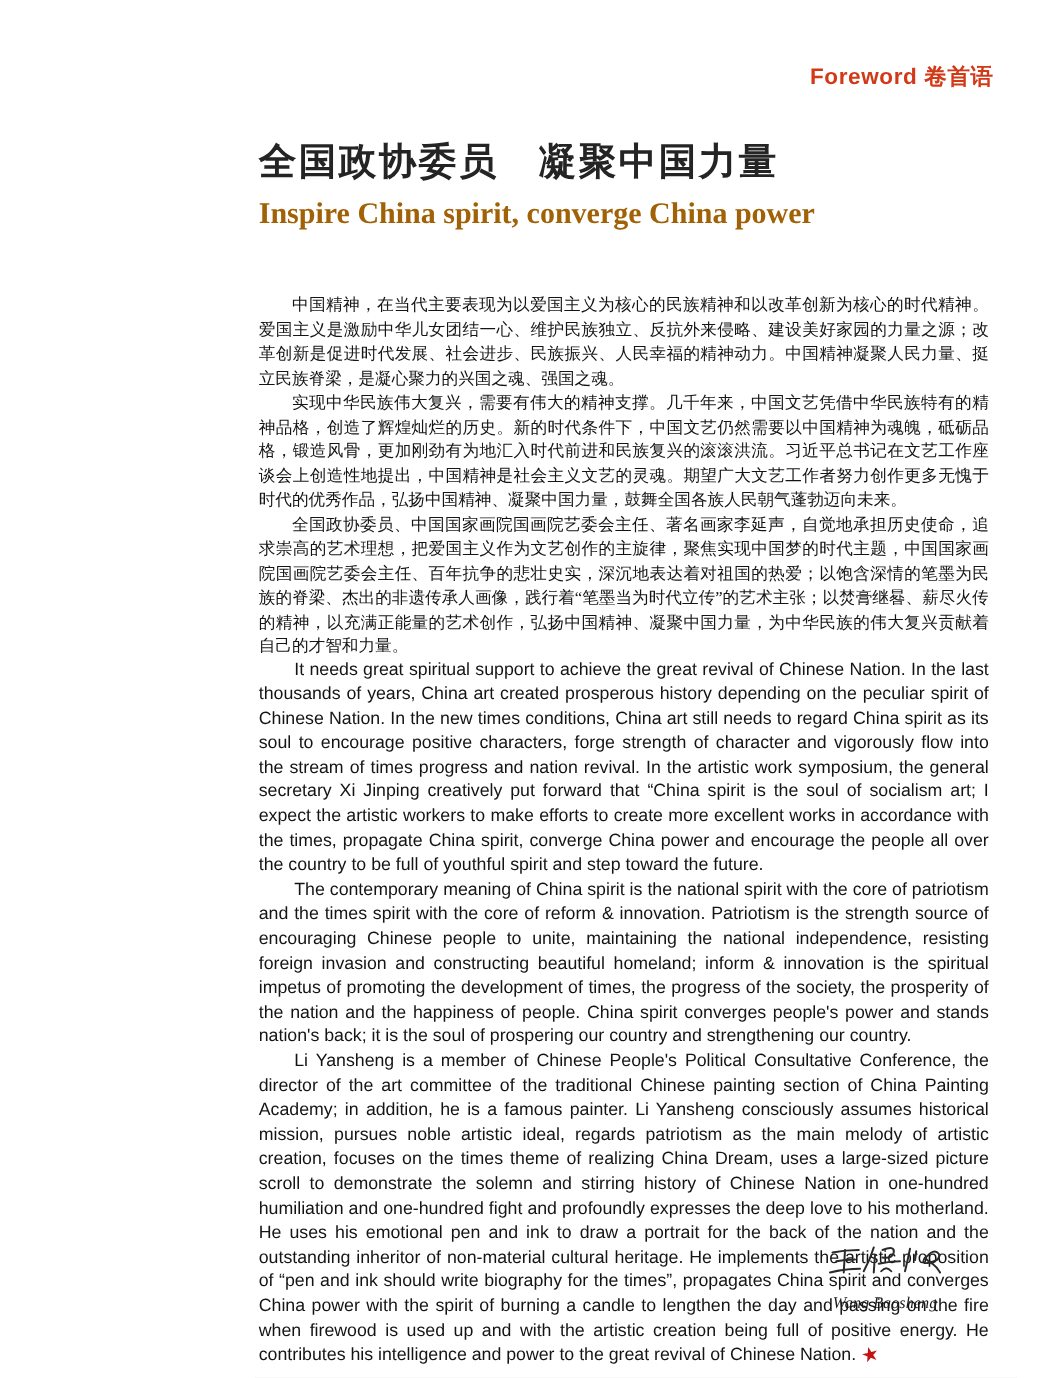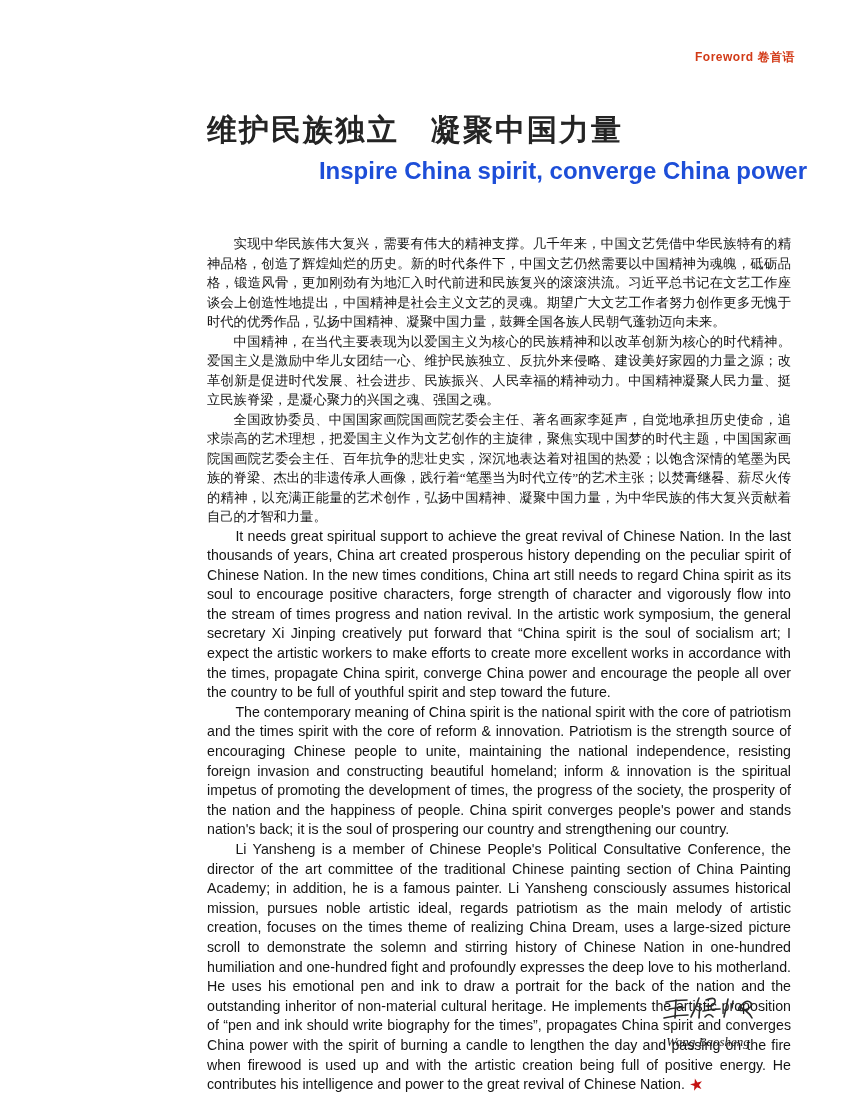--- a/index.html
+++ b/index.html
@@ -16,44 +16,43 @@
     background:var(--background);
     margin:0 auto;
     overflow:hidden;
     color:var(--text);
   }
   .foreword-label{
     position:absolute;
     top:49px;right:51px;
     font-family:"Liberation Sans","DejaVu Sans",sans-serif;
     font-weight:bold;
-    font-size:12px;
+    font-size:18px;
     letter-spacing:0.5px;
     color:var(--accent-red);
   }
   .title-block{
     position:absolute;
     left:207px;top:110px;width:600px;
   }
   .cn-title{
     font-size:30px;
     font-weight:bold;
     letter-spacing:2px;
     line-height:40px;
     color:#242424;
     font-family:"Liberation Serif","DejaVu Serif",serif;
   }
   .en-title{
     font-size:24px;
     font-weight:bold;
     line-height:30px;
     margin-top:6px;
-    color:#1d4ed8;
-    font-family:Liberation Sans, sans-serif;
-    text-align:right;
+    color:#a16207;
+    font-family:Liberation Serif, serif;
   }
   .body-block{
     position:absolute;
     left:207px;top:234px;width:584px;
   }
   .body-block p{
     margin:0;
     text-align:justify;
     text-indent:2em;
   }
@@ -95,27 +94,27 @@
   }
 </style>
 </head>
 <body>
 
 <div class="page">
 
   <div class="foreword-label">Foreword 卷首语</div>
 
   <div class="title-block">
-    <div class="cn-title">维护民族独立　凝聚中国力量</div>
+    <div class="cn-title">全国政协委员　凝聚中国力量</div>
     <div class="en-title">Inspire China spirit, converge China power</div>
   </div>
 
   <div class="body-block">
+    <p class="cn">中国精神，在当代主要表现为以爱国主义为核心的民族精神和以改革创新为核心的时代精神。爱国主义是激励中华儿女团结一心、维护民族独立、反抗外来侵略、建设美好家园的力量之源；改革创新是促进时代发展、社会进步、民族振兴、人民幸福的精神动力。中国精神凝聚人民力量、挺立民族脊梁，是凝心聚力的兴国之魂、强国之魂。</p>
     <p class="cn">实现中华民族伟大复兴，需要有伟大的精神支撑。几千年来，中国文艺凭借中华民族特有的精神品格，创造了辉煌灿烂的历史。新的时代条件下，中国文艺仍然需要以中国精神为魂魄，砥砺品格，锻造风骨，更加刚劲有为地汇入时代前进和民族复兴的滚滚洪流。习近平总书记在文艺工作座谈会上创造性地提出，中国精神是社会主义文艺的灵魂。期望广大文艺工作者努力创作更多无愧于时代的优秀作品，弘扬中国精神、凝聚中国力量，鼓舞全国各族人民朝气蓬勃迈向未来。</p>
-    <p class="cn">中国精神，在当代主要表现为以爱国主义为核心的民族精神和以改革创新为核心的时代精神。爱国主义是激励中华儿女团结一心、维护民族独立、反抗外来侵略、建设美好家园的力量之源；改革创新是促进时代发展、社会进步、民族振兴、人民幸福的精神动力。中国精神凝聚人民力量、挺立民族脊梁，是凝心聚力的兴国之魂、强国之魂。</p>
     <p class="cn">全国政协委员、中国国家画院国画院艺委会主任、著名画家李延声，自觉地承担历史使命，追求崇高的艺术理想，把爱国主义作为文艺创作的主旋律，聚焦实现中国梦的时代主题，中国国家画院国画院艺委会主任、百年抗争的悲壮史实，深沉地表达着对祖国的热爱；以饱含深情的笔墨为民族的脊梁、杰出的非遗传承人画像，践行着“笔墨当为时代立传”的艺术主张；以焚膏继晷、薪尽火传的精神，以充满正能量的艺术创作，弘扬中国精神、凝聚中国力量，为中华民族的伟大复兴贡献着自己的才智和力量。</p>
 
     <p class="en">It needs great spiritual support to achieve the great revival of Chinese Nation. In the last thousands of years, China art created prosperous history depending on the peculiar spirit of Chinese Nation. In the new times conditions, China art still needs to regard China spirit as its soul to encourage positive characters, forge strength of character and vigorously flow into the stream of times progress and nation revival. In the artistic work symposium, the general secretary Xi Jinping creatively put forward that “China spirit is the soul of socialism art; I expect the artistic workers to make efforts to create more excellent works in accordance with the times, propagate China spirit, converge China power and encourage the people all over the country to be full of youthful spirit and step toward the future.</p>
     <p class="en">The contemporary meaning of China spirit is the national spirit with the core of patriotism and the times spirit with the core of reform &amp; innovation. Patriotism is the strength source of encouraging Chinese people to unite, maintaining the national independence, resisting foreign invasion and constructing beautiful homeland; inform &amp; innovation is the spiritual impetus of promoting the development of times, the progress of the society, the prosperity of the nation and the happiness of people. China spirit converges people's power and stands nation's back; it is the soul of prospering our country and strengthening our country.</p>
     <p class="en"><span>Li Yansheng is a member of Chinese People's Political Consultative Conference, the director of the art committee of the traditional Chinese painting section of China Painting Academy; in addition, he is a famous painter. Li Yansheng consciously assumes historical mission, pursues noble artistic ideal, regards patriotism as the main melody of artistic creation, focuses on the times theme of realizing China Dream, uses a large-sized picture scroll to demonstrate the solemn and stirring history of Chinese Nation in one-hundred humiliation and one-hundred fight and profoundly expresses the deep love to his motherland. He uses his emotional pen and ink to draw a portrait for the back of the nation and the outstanding inheritor of non-material cultural heritage. He implements the artistic proposition of “pen and ink should write biography for the times”, propagates China spirit and converges China power with the spirit of burning a candle to lengthen the day and passing on the fire when firewood is used up and with the artistic creation being full of positive energy. He contributes his intelligence and power to the great revival of Chinese Nation.</span><span class="star">★</span></p>
   </div>
 
   <div class="signature-block">
     <svg class="signature-svg" width="96" height="32" viewBox="0 0 96 32" fill="none" stroke="#2a2a2a" stroke-width="1.6" stroke-linecap="round" stroke-linejoin="round" aria-label="王保胜">
 

